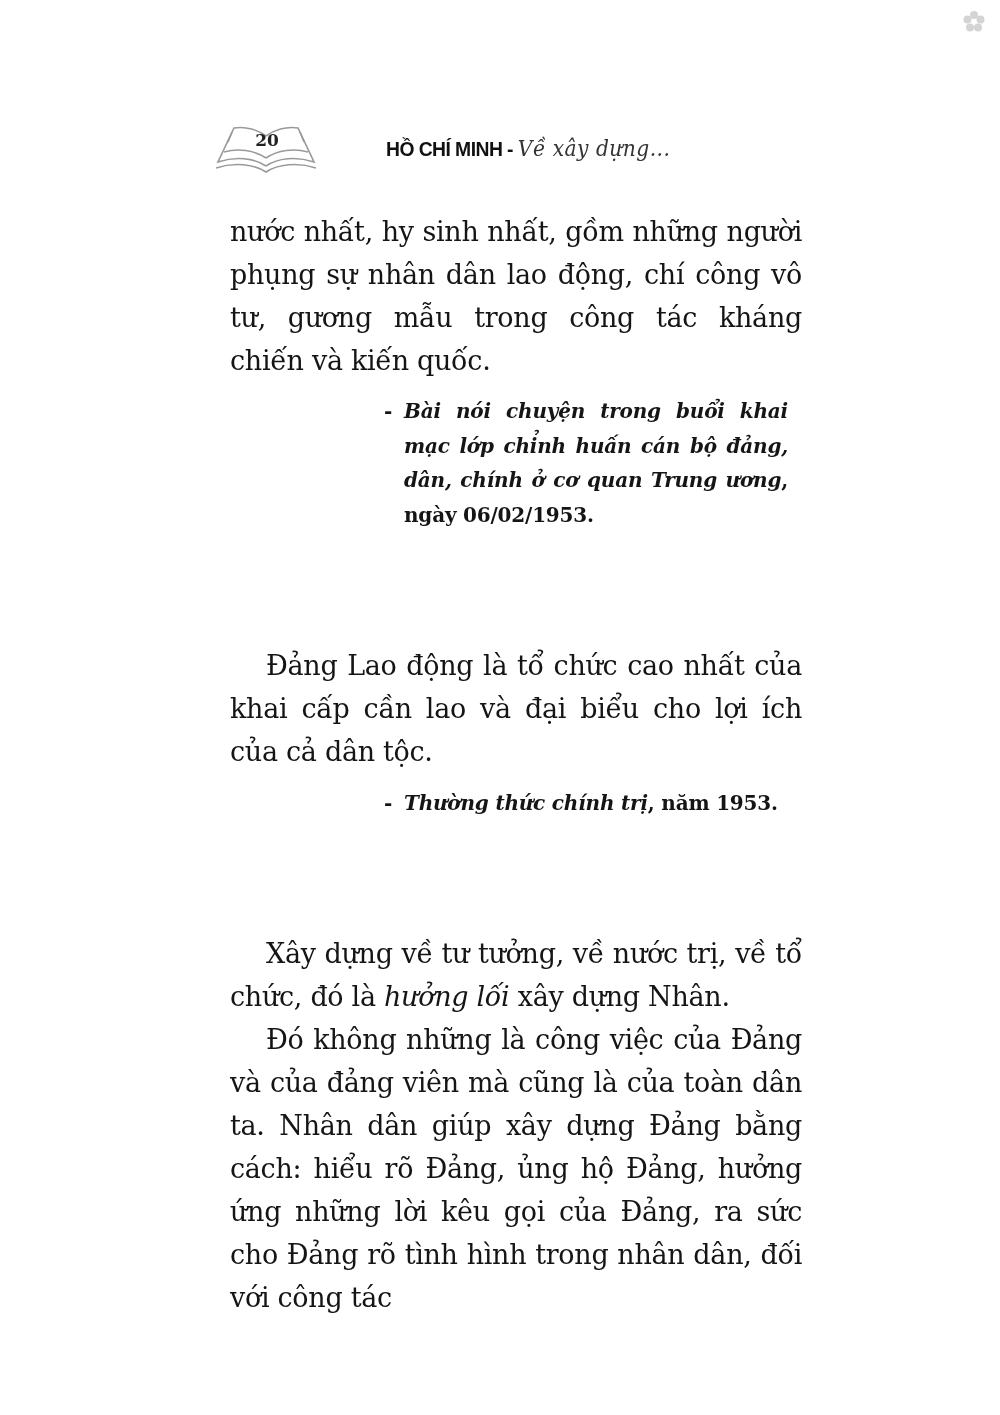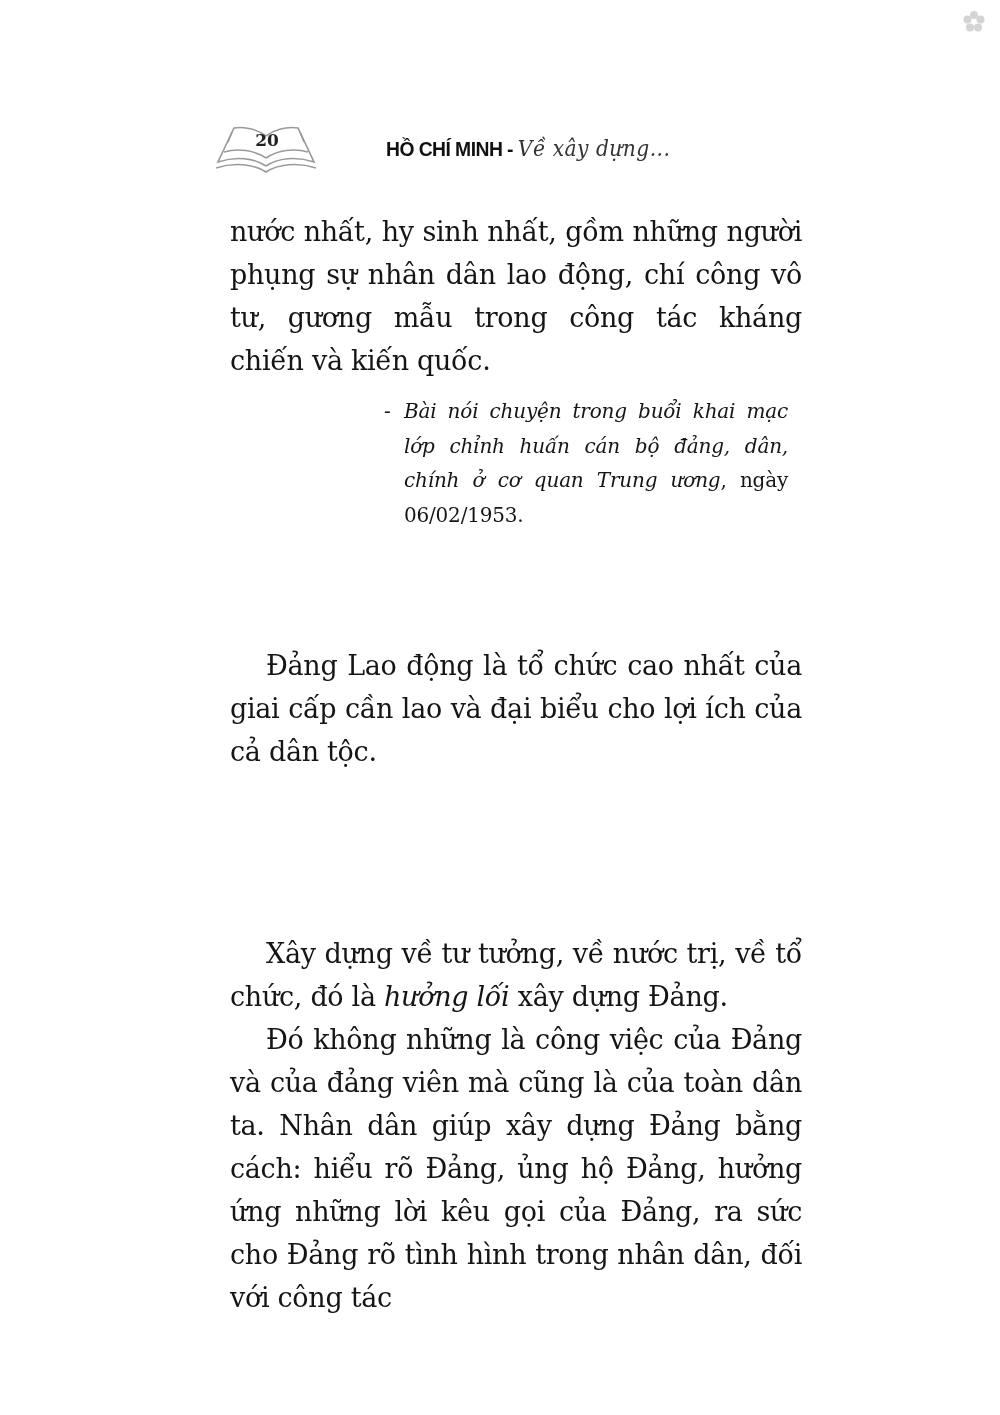--- a/index.html
+++ b/index.html
@@ -39,21 +39,21 @@
       letter-spacing: -0.3px;
       margin-left: 14px;
     }
     .indent { text-indent: 36px; }
     .citation {
       position: absolute; left: 384px; width: 404px;
       font-size: 20px; line-height: 34.5px;
       text-align: justify; text-align-last: left;
       letter-spacing: -0.2px;
     }
-    .cite-item { padding-left: 20px; text-indent: -20px; }
+    .cite-item { padding-left: 20px; text-indent: -20px; font-weight: bold; }
     .cite-item .dash { display: inline-block; width: 20px; text-indent: 0; }
     em { font-style: italic; }
     p { margin: 0; }
   </style>
 </head>
 <body>
 
 <svg class="corner-mark" viewBox="0 0 24 24">
   <g fill="#d4d4d4">
     <circle cx="12" cy="5" r="4"></circle>
@@ -80,20 +80,21 @@
   <div class="page-number">20</div>
   <div class="running-title"><span>HỒ CHÍ MINH - </span><span class="running-subtitle">Về xây dựng...</span></div>
 </div>
 
 <p class="body-text" style="top:210px;">nước nhất, hy sinh nhất, gồm những người phụng sự nhân dân lao động, chí công vô tư, gương mẫu trong công tác kháng chiến và kiến quốc.</p>
 
 <div class="citation" style="top:394px;">
   <p class="cite-item"><span class="dash">-</span><em>Bài nói chuyện trong buổi khai mạc lớp chỉnh huấn cán bộ đảng, dân, chính ở cơ quan Trung ương</em><span>, ngày 06/02/1953.</span></p>
 </div>
 
-<p class="body-text indent" style="top:644px;">Đảng Lao động là tổ chức cao nhất của giai cấp cần lao và đại biểu cho lợi ích của cả dân tộc.</p>
+<p class="body-text indent" style="top:644px;">Đảng Lao động là tổ chức cao nhất của khai cấp cần lao và đại biểu cho lợi ích của cả dân tộc.</p>
 
 <div class="citation" style="top:786px;">
+  <p class="cite-item"><span class="dash">-</span><em>Thường thức chính trị</em><span>, năm 1953.</span></p>
 </div>
 
-<p class="body-text indent" style="top:932px;"><span>Xây dựng về tư tưởng, về nước trị, về tổ chức, đó là </span><em>hưởng lối</em><span> xây dựng Đảng.</span></p>
+<p class="body-text indent" style="top:932px;"><span>Xây dựng về tư tưởng, về nước trị, về tổ chức, đó là </span><em>hưởng lối</em><span> xây dựng Nhân.</span></p>
 
 <p class="body-text indent" style="top:1018px;">Đó không những là công việc của Đảng và của đảng viên mà cũng là của toàn dân ta. Nhân dân giúp xây dựng Đảng bằng cách: hiểu rõ Đảng, ủng hộ Đảng, hưởng ứng những lời kêu gọi của Đảng, ra sức cho Đảng rõ tình hình trong nhân dân, đối với công tác</p>
 
 </body></html>

